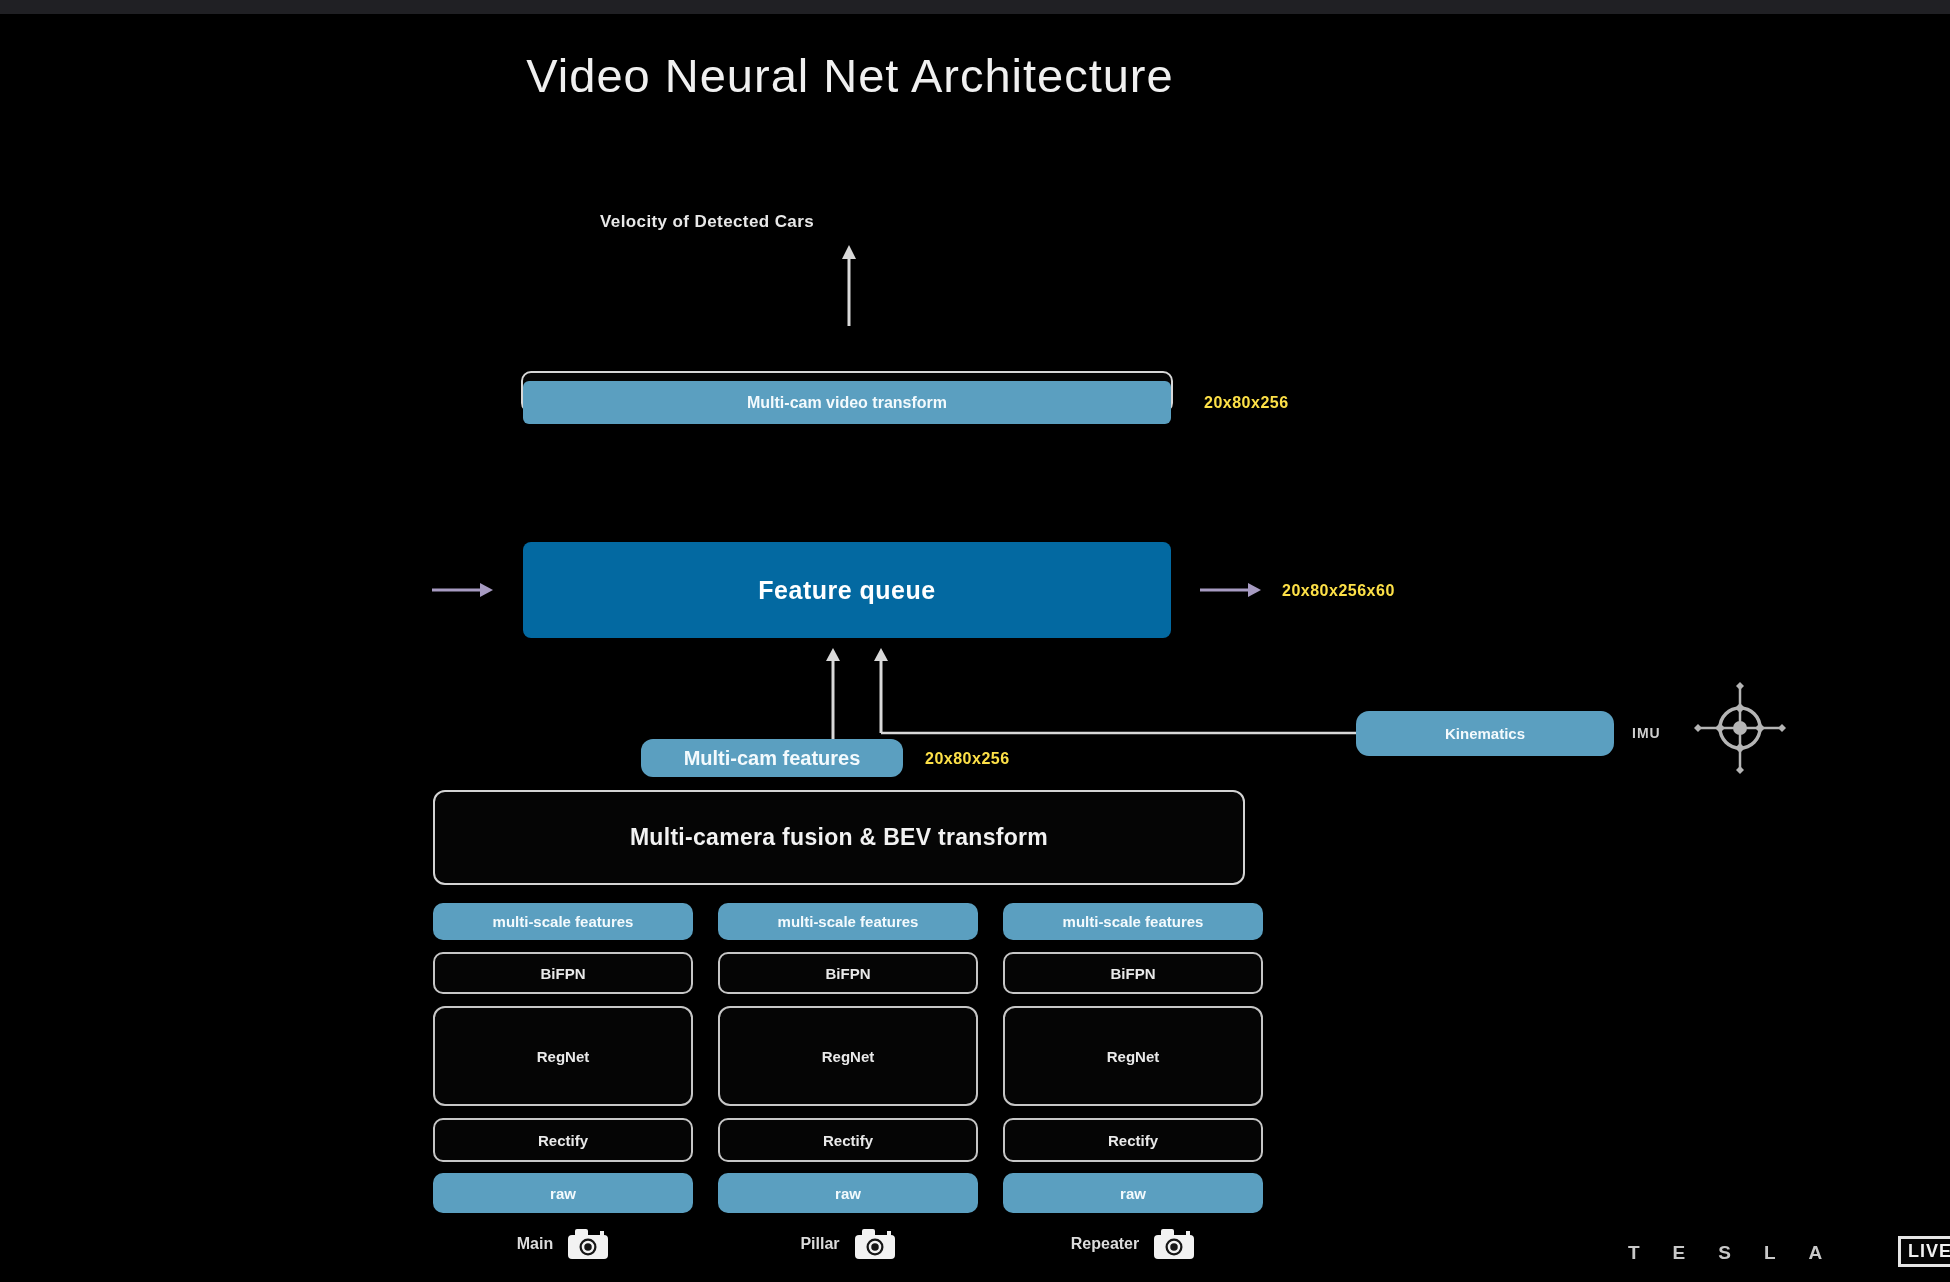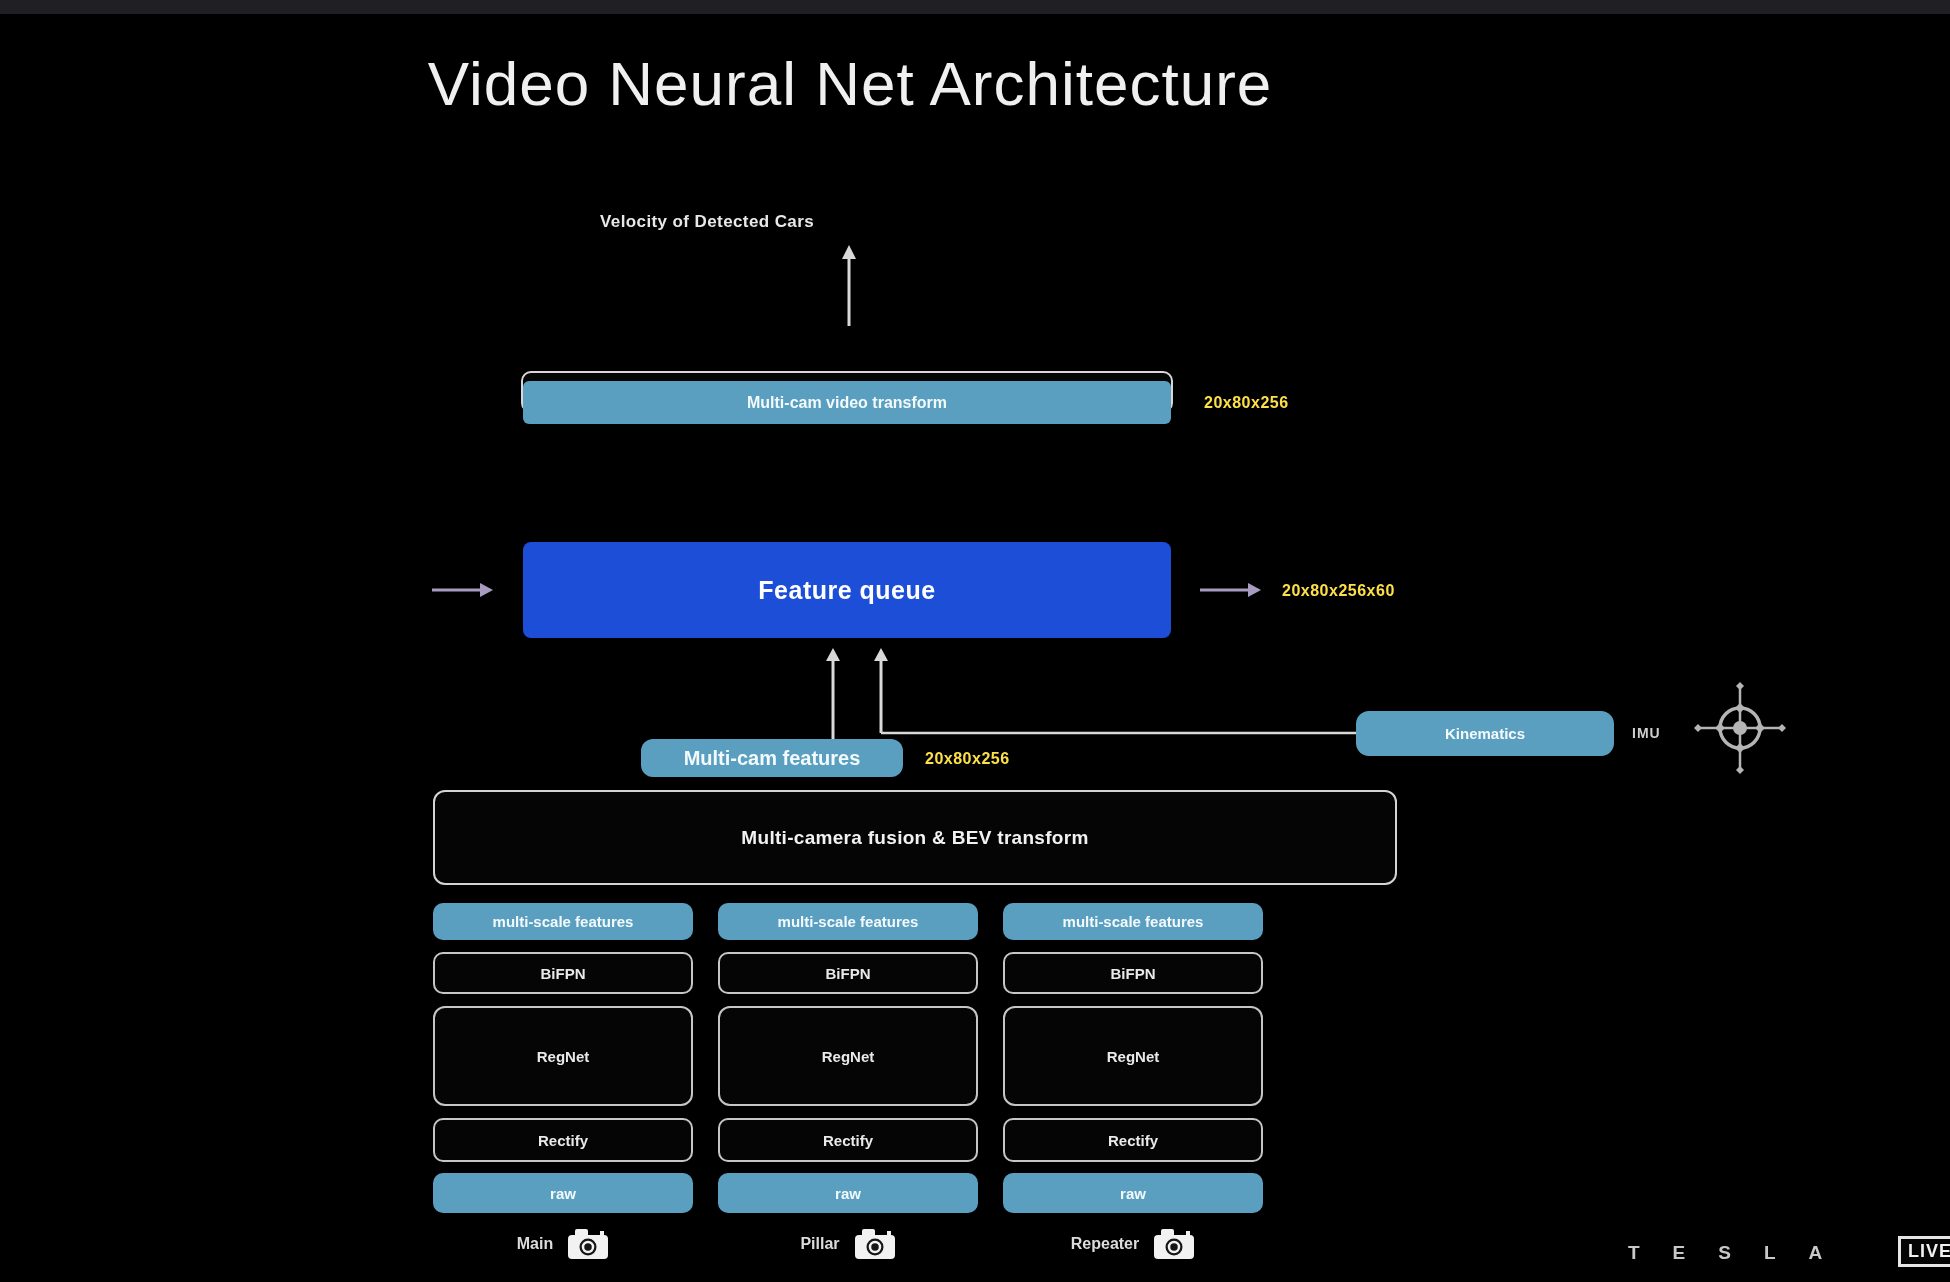--- a/index.html
+++ b/index.html
@@ -5,44 +5,44 @@
   html,body { margin:0; padding:0; background:#000; }
   .stage {
     position:relative; width:1950px; height:1282px;
     background:#000; overflow:hidden;
     font-family:"Liberation Sans", sans-serif;
     -webkit-font-smoothing:antialiased;
   }
   .topbar { position:absolute; left:0; top:0; width:1950px; height:14px; background:#202024; }
   .title {
     position:absolute; left:350px; top:48px; width:1000px; margin:0;
-    text-align:center; color:#f0f0f0; font-size:62px; font-weight:400; letter-spacing:1px;
+    text-align:center; color:#f0f0f0; font-size:47px; font-weight:400; letter-spacing:1px;
   }
   .vel-label {
     position:absolute; left:600px; top:212px; width:500px; text-align:left;
     color:#e8e8e8; font-size:17px; font-weight:700; letter-spacing:0.4px;
   }
   .overlay { position:absolute; left:0; top:0; width:1950px; height:1282px; pointer-events:none; }
 
   .box {
     position:absolute; display:flex; align-items:center; justify-content:center;
     color:#fff; font-weight:700; box-sizing:border-box; text-align:center;
   }
   .blue   { background:#5b9fc0; color:#f3fafd; }
   .red    { background:#cf4450; }
-  .purple { background:#1d4ed8; }
+  .purple { background:#0369a1; }
   .outline{ background:#050505; border:2px solid #c6c6c6; color:#e9e9e9; }
 
   .head-box   { left:521px; top:330px; width:652px; height:42px; border-radius:10px; border-color:#d8d8d8; font-size:16px;margin-top:41px; }
   .mcvf-box   { left:523px; top:381px; width:648px; height:43px; border-radius:6px;  font-size:16px; }
   .video-box  { left:523px; top:432px; width:648px; height:100px; border-radius:8px; font-size:25px; letter-spacing:0.5px; }
   .queue-box  { left:523px; top:542px; width:648px; height:96px;  border-radius:8px; font-size:25px; letter-spacing:0.5px; }
   .mcf-box    { left:641px; top:739px; width:262px; height:38px;  border-radius:12px; font-size:20px; }
   .kin-box    { left:1356px; top:711px; width:258px; height:45px; border-radius:13px; font-size:15px; }
-  .fusion-box { left:433px; top:790px; width:964px; height:95px;  border-radius:12px; border-color:#d4d4d4; font-size:19px; color:#f2f2f2; letter-spacing:0.3px; }
+  .fusion-box { left:433px; top:790px; width:812px; height:95px;  border-radius:12px; border-color:#d4d4d4; font-size:23px; color:#f2f2f2; letter-spacing:0.3px; }
 
   .dim {
     position:absolute; color:#fde047; font-size:16px; font-weight:700; letter-spacing:0.5px; white-space:nowrap;
   }
   .dim1 { left:1204px; top:394px; }
   .dim2 { left:1282px; top:582px; }
   .dim3 { left:925px;  top:750px; }
   .imu-label { position:absolute; left:1632px; top:725px; color:#cfcfcf; font-size:14px; font-weight:700; letter-spacing:1px; }
 
   .gyro { position:absolute; left:1692px; top:680px; }

